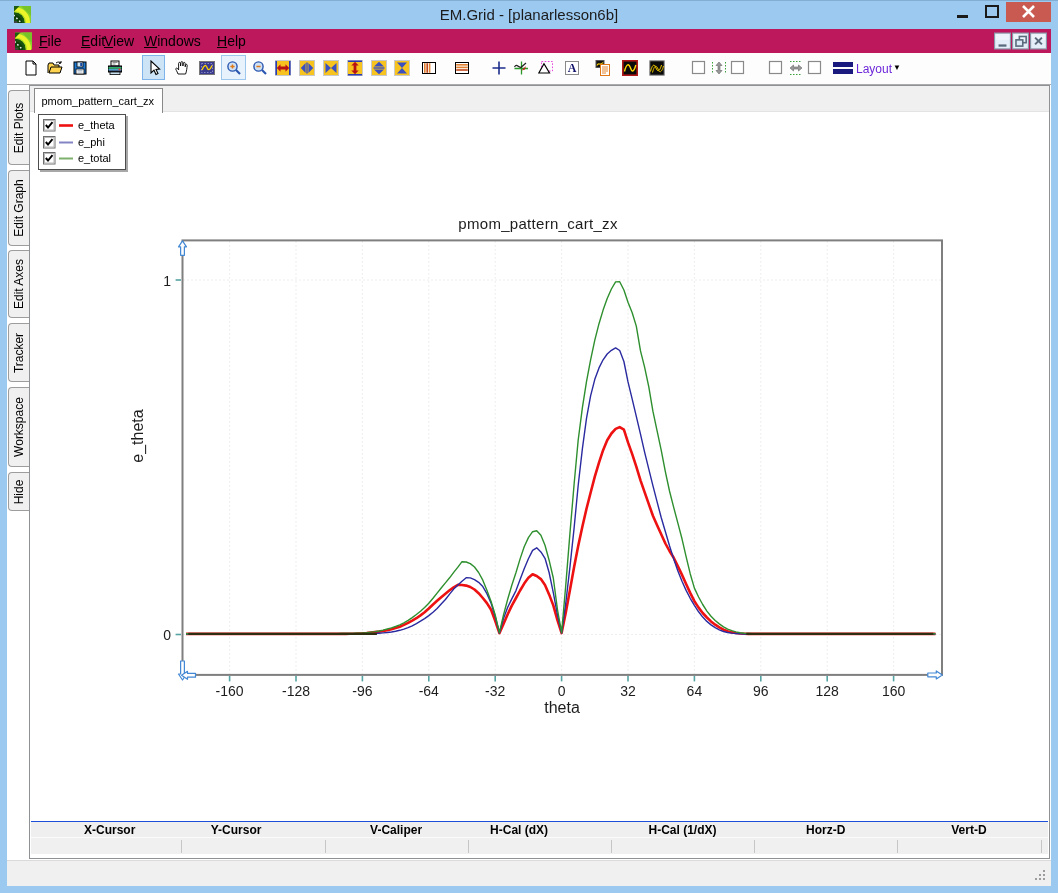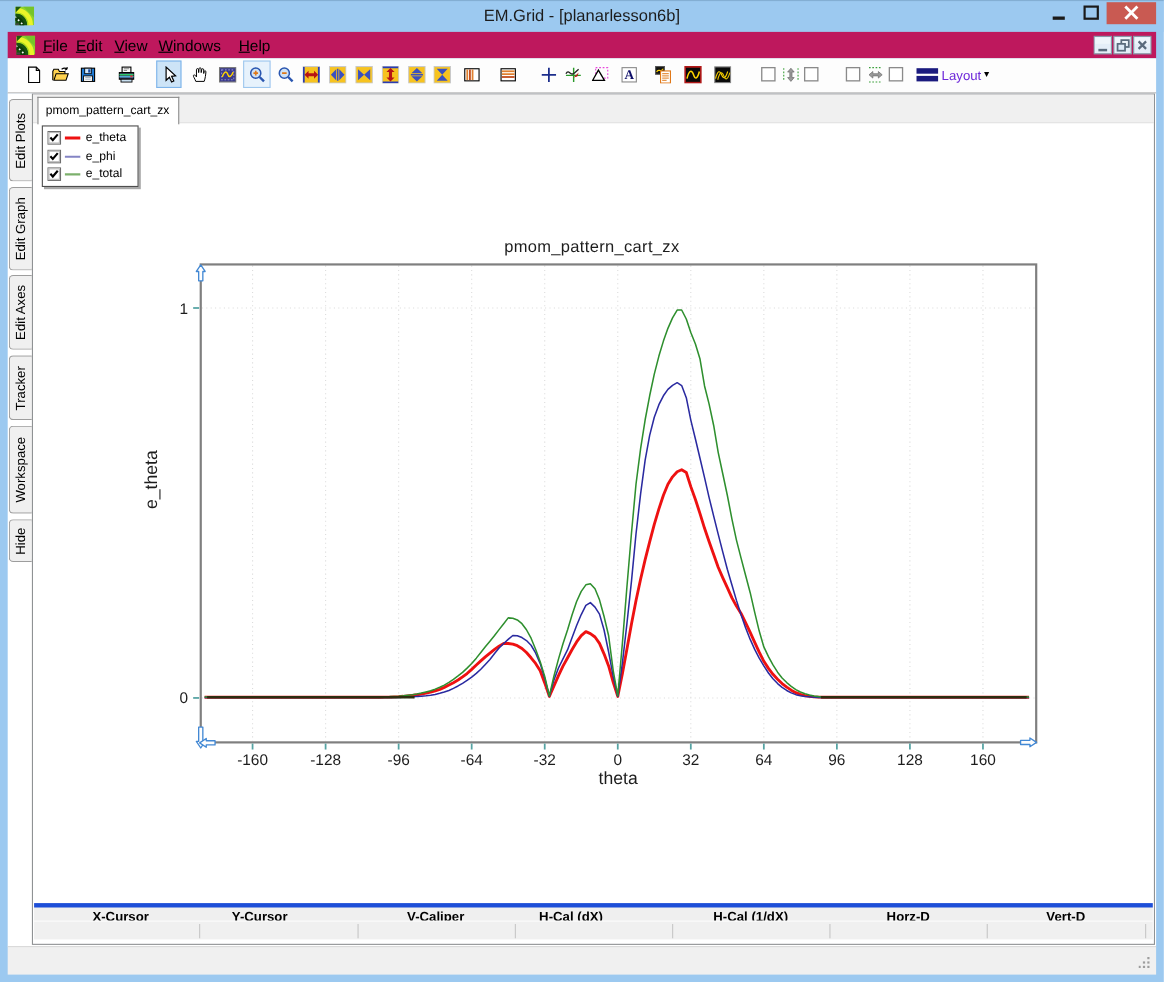--- a/index.html
+++ b/index.html
@@ -21,21 +21,21 @@
 .vtab { position:absolute; left:1px; width:21px; background:#f0f0f0; border:1px solid #9d9d9d; border-right:none; border-radius:4px 0 0 4px; }
 .vtab span { position:absolute; left:50%; top:50%; transform:translate(-50%,-50%) rotate(-90deg); white-space:nowrap; font-size:12px; color:#000; }
 #child { position:absolute; left:21.5px; top:0px; width:1021px; height:774px; border:1px solid #8f9294; background:#ffffff; }
 #tabbar { position:absolute; left:0; top:0; width:1019px; height:26px; background:#f0f0f0; border-bottom:1px solid #e3e3e3; }
 #tab1 { position:absolute; left:4px; top:2px; width:129px; height:25px; background:#fff; border:1px solid #898989; border-bottom:none; font-size:11px; padding:6px 0 0 7px; }
 #legend { position:absolute; left:8.5px; top:28px; width:88px; height:56px; background:#fff; border:1px solid #4d4d4d; box-shadow:2px 2px 0 0 #a8a8a8; z-index:5; }
 .lrow { position:absolute; left:4px; height:13px; }
 .lrow svg { position:absolute; left:0; top:0; }
 .ltext { position:absolute; left:35px; top:0px; font-size:11px; color:#000; }
 #curtable { position:absolute; left:1px; top:735px; width:1017px; height:33px; }
-#curhead { position:absolute; left:0; top:0; width:1017px; height:16px; background:#efefef; border-top:4px solid #1d4ed8; }
+#curhead { position:absolute; left:0; top:0; width:1017px; height:16px; background:#efefef; border-top:1px solid #1d4ed8; }
 #curvals { position:absolute; left:0; top:16px; width:1017px; height:17px; background:#f0f0f0; border-top:1px solid #fbfbfb; }
 .chead { position:absolute; top:1px; width:143.2px; text-align:center; font-size:12px; font-weight:bold; color:#000; }
 .csep { position:absolute; top:2px; width:1px; height:13px; background:#c6c6c6; }
 #statusbar { position:absolute; left:7px; top:860px; width:1044px; height:26px; background:#f0f0f0; border-top:1px solid #dadada; }
 #grip { position:absolute; right:3px; bottom:3px; width:13px; height:13px; }
 #chartsvg { position:absolute; left:0; top:0; width:1058px; height:893px; pointer-events:none; }
 </style>
 </head>
 <body>
 <div id="titlebar">
@@ -51,21 +51,21 @@
     </svg>
   <svg class="capbtn" id="btn-close" viewBox="0 0 45 20">
       <path d="M17 4 L28 15 M28 4 L17 15" stroke="#ffffff" stroke-width="2.6"></path>
     </svg>
 </div>
 <div id="menubar">
   <svg id="appicon-mb" viewBox="0 0 17 17">
       <use href="#appic"></use>
     </svg>
   <span class="menuitem" style="left:32px"><u>F</u>ile</span>
-  <span class="menuitem" style="left:62px"><u>E</u>dit</span>
+  <span class="menuitem" style="left:74px"><u>E</u>dit</span>
   <span class="menuitem" style="left:97px"><u>V</u>iew</span>
   <span class="menuitem" style="left:137px"><u>W</u>indows</span>
   <span class="menuitem" style="left:210px"><u>H</u>elp</span>
   <svg style="position:absolute;left:987px;top:3px" width="17" height="18" viewBox="0 0 15 15">
       <rect x="0.5" y="0.5" width="14" height="14" fill="#e4eef8" stroke="#8898a8"></rect>
       <rect x="1.5" y="1.5" width="12" height="5" fill="#eef5fb"></rect>
       <rect x="4" y="10.5" width="7" height="2" fill="#5a6b7d"></rect>
     </svg>
     <svg style="position:absolute;left:1005px;top:3px" width="17" height="18" viewBox="0 0 15 15">
       <rect x="0.5" y="0.5" width="14" height="14" fill="#e4eef8" stroke="#8898a8"></rect>

